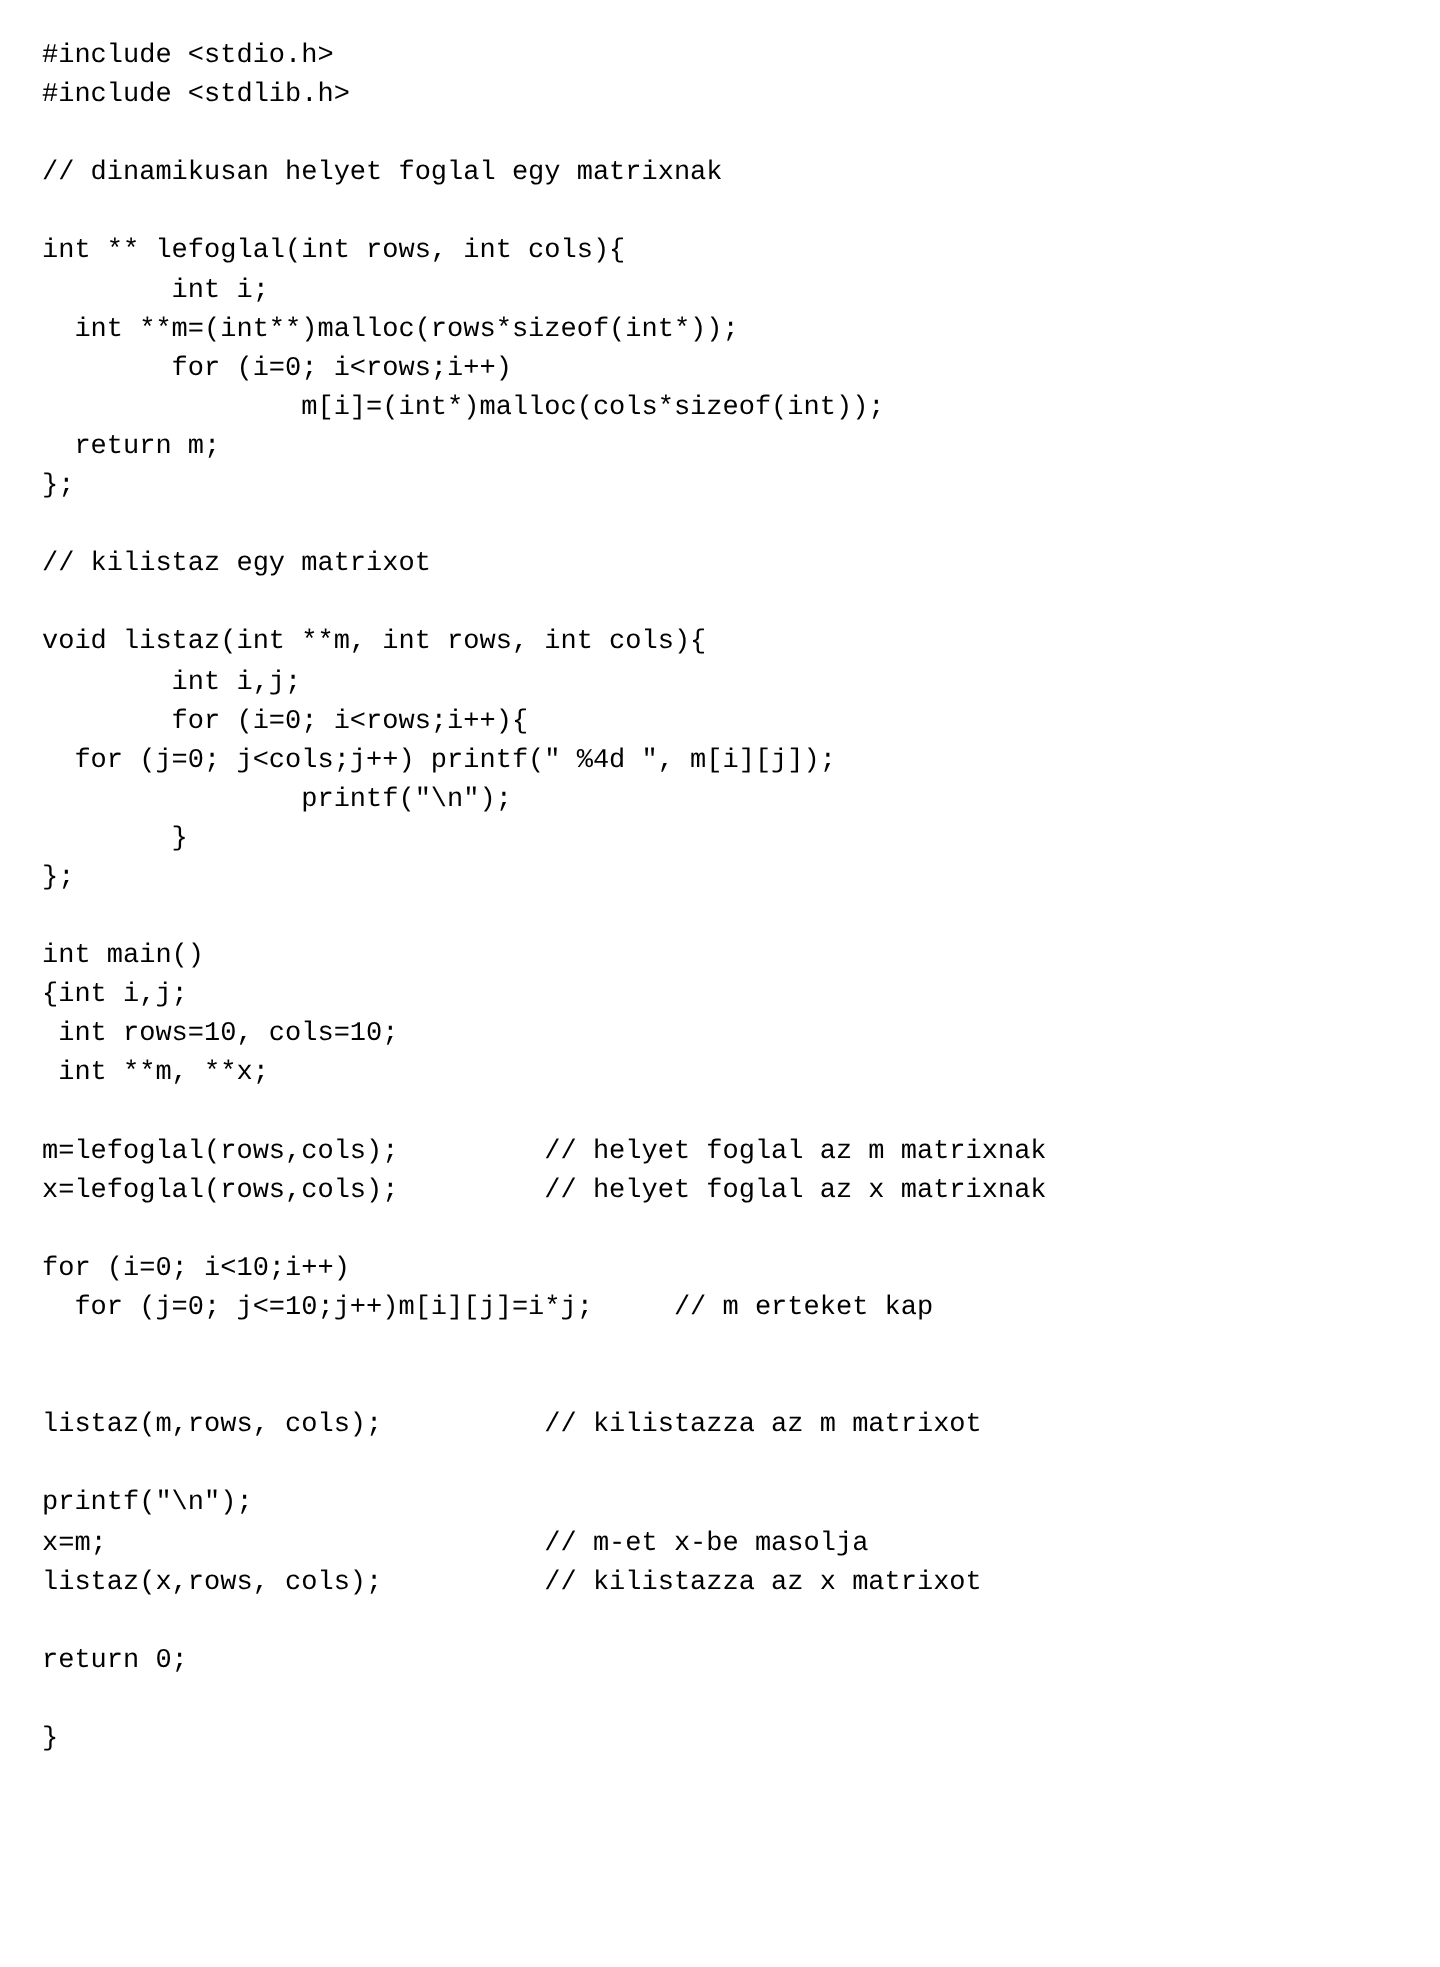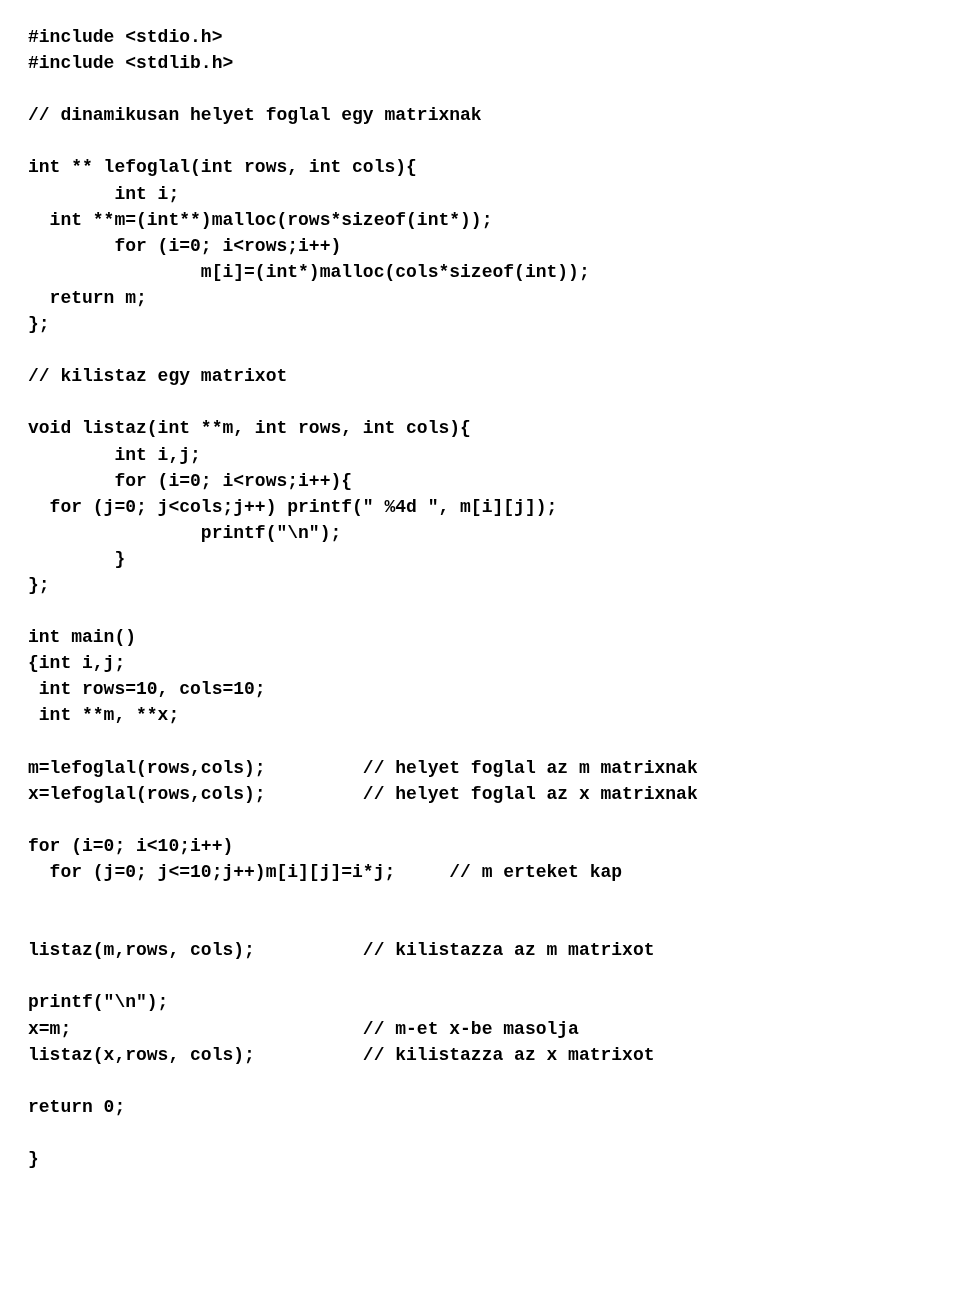--- a/index.html
+++ b/index.html
@@ -1,19 +1,18 @@
 <!DOCTYPE html>
 <html><head>
   <meta charset="utf-8">
   <style>
     * {
       margin: 0;
       padding: 0;
       box-sizing: border-box;
-      font-weight: bold;
     }
 
     body {
       background-color: #ffffff;
       font-family: 'Courier New', Courier, monospace;
       font-size: 18px;
       line-height: 1.45;
       color: #000000;
       padding: 24px 28px;
     }

